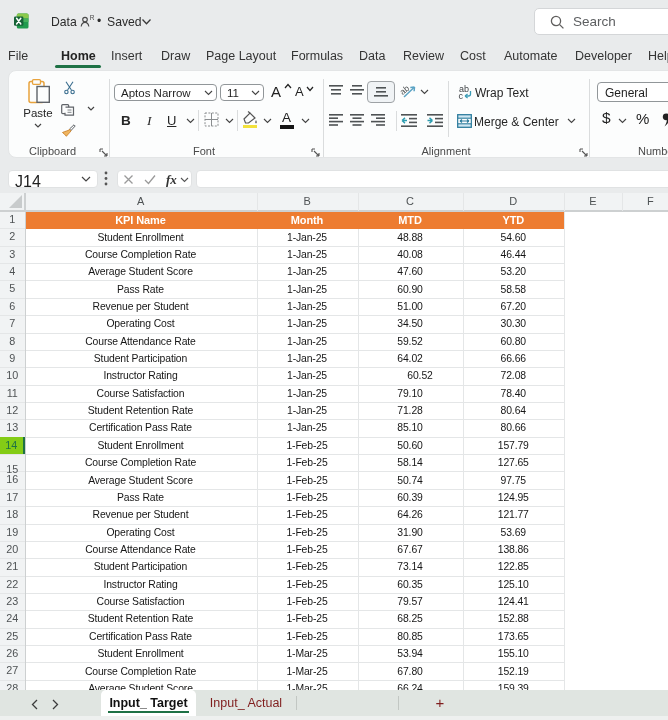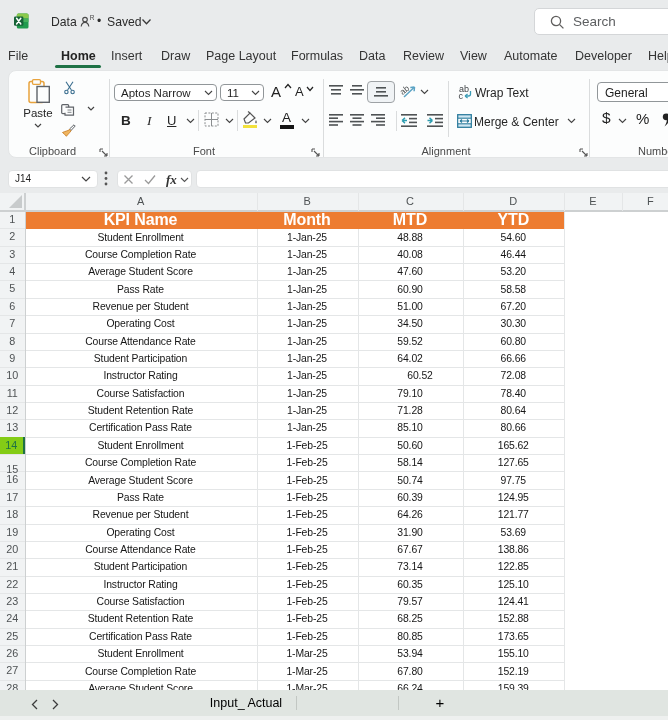--- a/index.html
+++ b/index.html
@@ -33,21 +33,21 @@
 .launch { position:absolute; top:77px; }
 .combo { position:absolute; background:#fff; border:1px solid #919699; border-radius:4px;
   font-size:11.5px; color:#1f1f1f; }
 .chev { position:absolute; }
 .icontxt { position:absolute; font-size:12px; color:#262626; }
 .selbox { position:absolute; border:1px solid #9ea2a5; background:#f0f3f5; border-radius:4px; }
 
 
 #fbar { position:absolute; left:0; top:165px; width:668px; height:28px; }
 #namebox { position:absolute; left:8px; top:4.5px; width:90px; height:18px; background:#fff;
-  border:1px solid #e0e2e3; border-radius:4px; font-size:10px; color:#1f1f1f; }
+  border:1px solid #e0e2e3; border-radius:4px; font-size:16px; color:#1f1f1f; }
 #fxbox { position:absolute; left:117px; top:4.5px; width:75px; height:18px; background:#fff;
   border:1px solid #e0e2e3; border-radius:4px; }
 #finput { position:absolute; left:196px; top:4.5px; width:478px; height:18px; background:#fff;
   border:1px solid #e0e2e3; border-radius:4px; }
 
 
 .sheet { position:absolute; left:0; top:193px; width:668px; height:497px;
   background:#fff; overflow:hidden; font-size:10.4px; letter-spacing:-0.12px; }
 .chrow { position:absolute; left:0; top:0; width:668px; height:18px; background:#f1f3f4;
   border-bottom:1px solid #cdd0d1; }
@@ -61,26 +61,26 @@
 .vl { position:absolute; top:0; width:1px; height:497px; background:#e4e6e7; }
 .rhline { background:#cdd0d1; }
 .corner { position:absolute; left:0; top:0; width:24.5px; height:18px; background:#f1f3f4;
   border-right:1px solid #cdd0d1; border-bottom:1px solid #cdd0d1; }
 .corner:after { content:""; position:absolute; right:2px; bottom:2px;
   border-left:13px solid transparent; border-bottom:13px solid #c8cbcc; }
 .r { position:absolute; left:0; width:668px; }
 .c { position:absolute; top:0; height:100%; display:flex; align-items:center;
   justify-content:center; color:#161616; }
 .hc { position:absolute; top:0; height:100%; display:flex; align-items:center;
-  justify-content:center; color:#fff; font-weight:bold; font-size:16px; }
+  justify-content:center; color:#fff; font-weight:bold; font-size:11px; }
 
 
 #tabbar { position:absolute; left:0; top:690px; width:668px; height:30px; background:#e0e5e1; }
 #tabbar .nav { position:absolute; top:4px; font-size:12px; color:#3c3c3c; }
-.stab { position:absolute; top:0; height:26px; line-height:26px; font-size:12.5px; color:#000000;
+.stab { position:absolute; top:0; height:26px; line-height:26px; font-size:12.5px; color:#7f1d1d;
   text-align:center; }
 .stab.active { background:#fff; border-radius:5px 5px 0 0; font-weight:bold; color:#111; }
 .stab.active .ul { position:absolute; left:7px; right:7px; bottom:3px; height:2.5px; background:#1e7145; }
 .tsep { position:absolute; top:6px; width:1px; height:14px; background:#c2c7c3; }
 #statusstrip { position:absolute; left:0; top:716px; width:668px; height:4px; background:#eef0ef; }
 </style></head>
 <body>
 
 <div id="titlebar">
   <svg id="xlicon" width="15" height="16" viewBox="0 0 15 16">
@@ -112,21 +112,21 @@
 
 <div id="tabs">
   <span style="left:8px">File</span>
   <span style="left:61px" id="hometab">Home</span>
   <span style="left:111px">Insert</span>
   <span style="left:161px">Draw</span>
   <span style="left:206px">Page Layout</span>
   <span style="left:291px">Formulas</span>
   <span style="left:359px">Data</span>
   <span style="left:403px">Review</span>
-  <span style="left:460px">View</span>
+  <span style="left:460px">Cost</span>
   <span style="left:504px">Automate</span>
   <span style="left:575px">Developer</span>
   <span style="left:648px">Help</span>
   <div id="homeline"></div>
 </div>
 
 <div id="ribbon">
 
 <svg style="position:absolute;left:19px;top:8px" width="22" height="27" viewBox="0 0 22 27">
   <rect x="1" y="2.6" width="15" height="21" rx="2" fill="none" stroke="#e8a33d" stroke-width="1.5"></rect>
@@ -484,21 +484,21 @@
 <div class="r" style="top:226.3px;height:17.36px">
       <span class="c" style="left:24.5px;width:232.0px">Certification Pass Rate</span>
       <span class="c" style="left:256.5px;width:101.0px">1-Jan-25</span>
       <span class="c" style="left:357.5px;width:105.0px">85.10</span>
       <span class="c" style="left:462.5px;width:101.5px">80.66</span>
     </div>
 <div class="r" style="top:243.7px;height:17.36px">
       <span class="c" style="left:24.5px;width:232.0px">Student Enrollment</span>
       <span class="c" style="left:256.5px;width:101.0px">1-Feb-25</span>
       <span class="c" style="left:357.5px;width:105.0px">50.60</span>
-      <span class="c" style="left:462.5px;width:101.5px">165.62</span>
+      <span class="c" style="left:462.5px;width:101.5px">157.79</span>
     </div>
 <div class="r" style="top:261.0px;height:17.36px">
       <span class="c" style="left:24.5px;width:232.0px">Course Completion Rate</span>
       <span class="c" style="left:256.5px;width:101.0px">1-Feb-25</span>
       <span class="c" style="left:357.5px;width:105.0px">58.14</span>
       <span class="c" style="left:462.5px;width:101.5px">127.65</span>
     </div>
 <div class="r" style="top:278.4px;height:17.36px">
       <span class="c" style="left:24.5px;width:232.0px">Average Student Score</span>
       <span class="c" style="left:256.5px;width:101.0px">1-Feb-25</span>
@@ -582,18 +582,19 @@
 <div class="corner"></div>
 </div>
 
 <div id="tabbar">
   <svg class="nav" style="position:absolute;left:30px;top:9px" width="10" height="11" viewBox="0 0 10 11">
       <path d="M7 1 L2.5 5.5 L7 10" fill="none" stroke="#3c3c3c" stroke-width="1.3"></path>
     </svg>
   <svg class="nav" style="position:absolute;left:50px;top:9px" width="10" height="11" viewBox="0 0 10 11">
       <path d="M3 1 L7.5 5.5 L3 10" fill="none" stroke="#3c3c3c" stroke-width="1.3"></path>
     </svg>
+  <div class="stab active" style="left:101px;width:95px">Input_ Target<div class="ul"></div></div>
   <div class="stab" style="left:196px;width:100px">Input_ Actual</div>
   <div class="tsep" style="left:296px"></div>
   <div class="tsep" style="left:398px"></div>
   <div class="stab" style="left:420px;width:40px;font-size:15px;font-weight:normal">+</div>
 </div>
 <div id="statusstrip"></div>
 
 </body></html>

